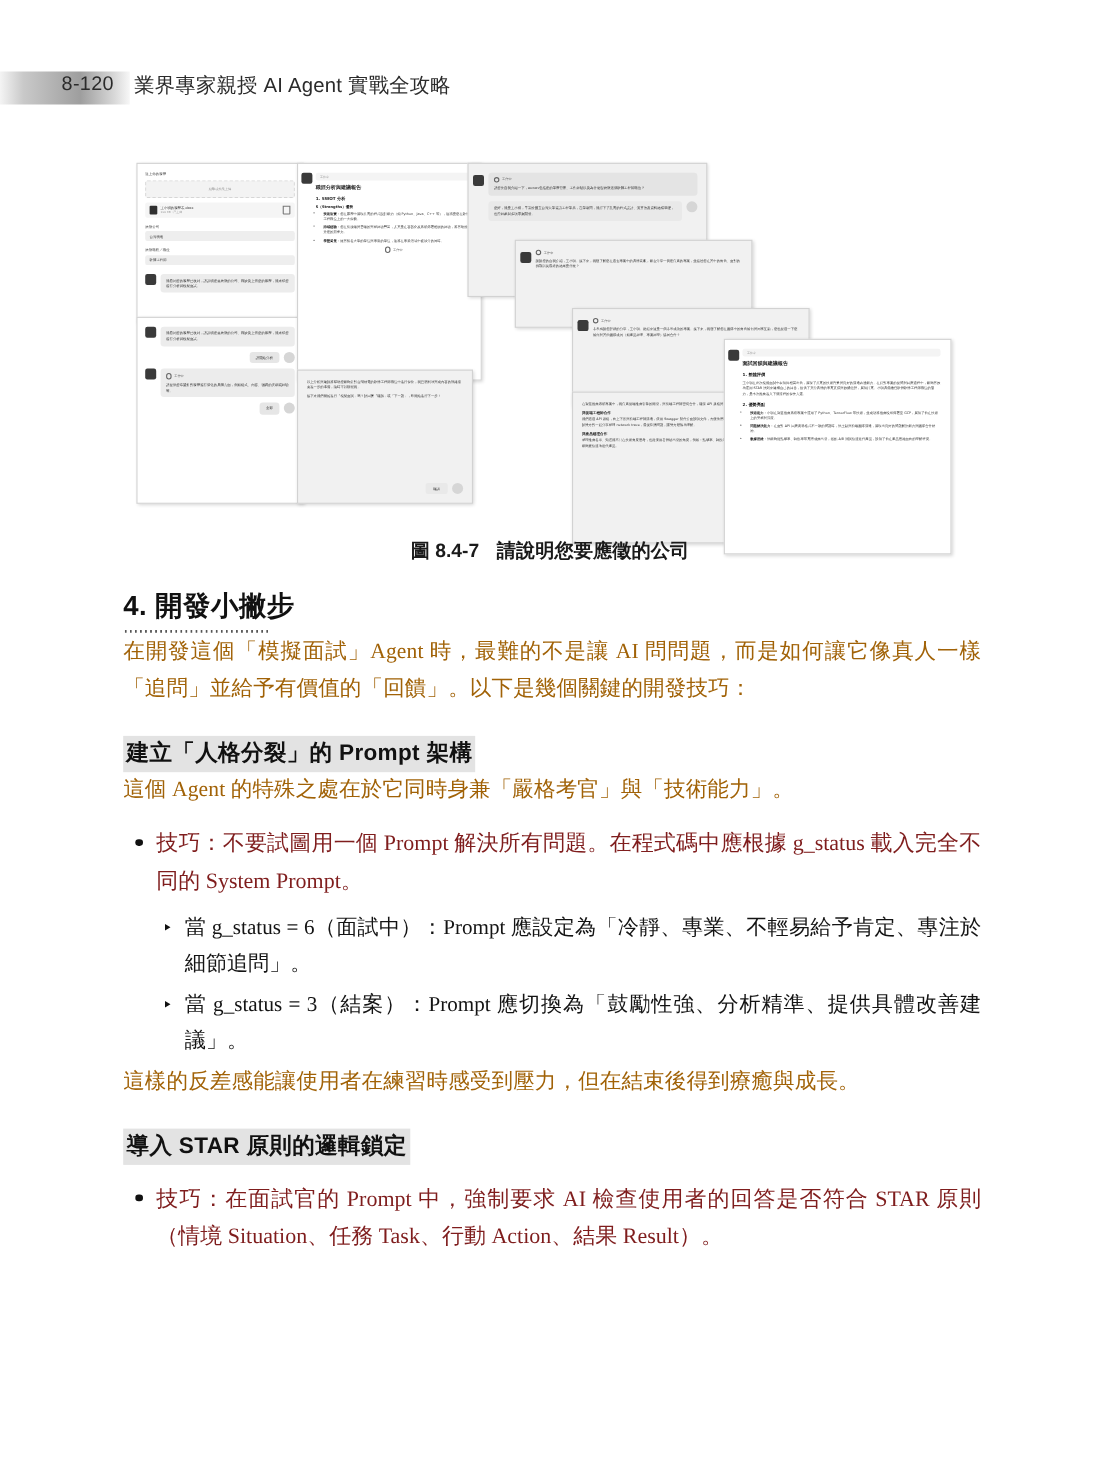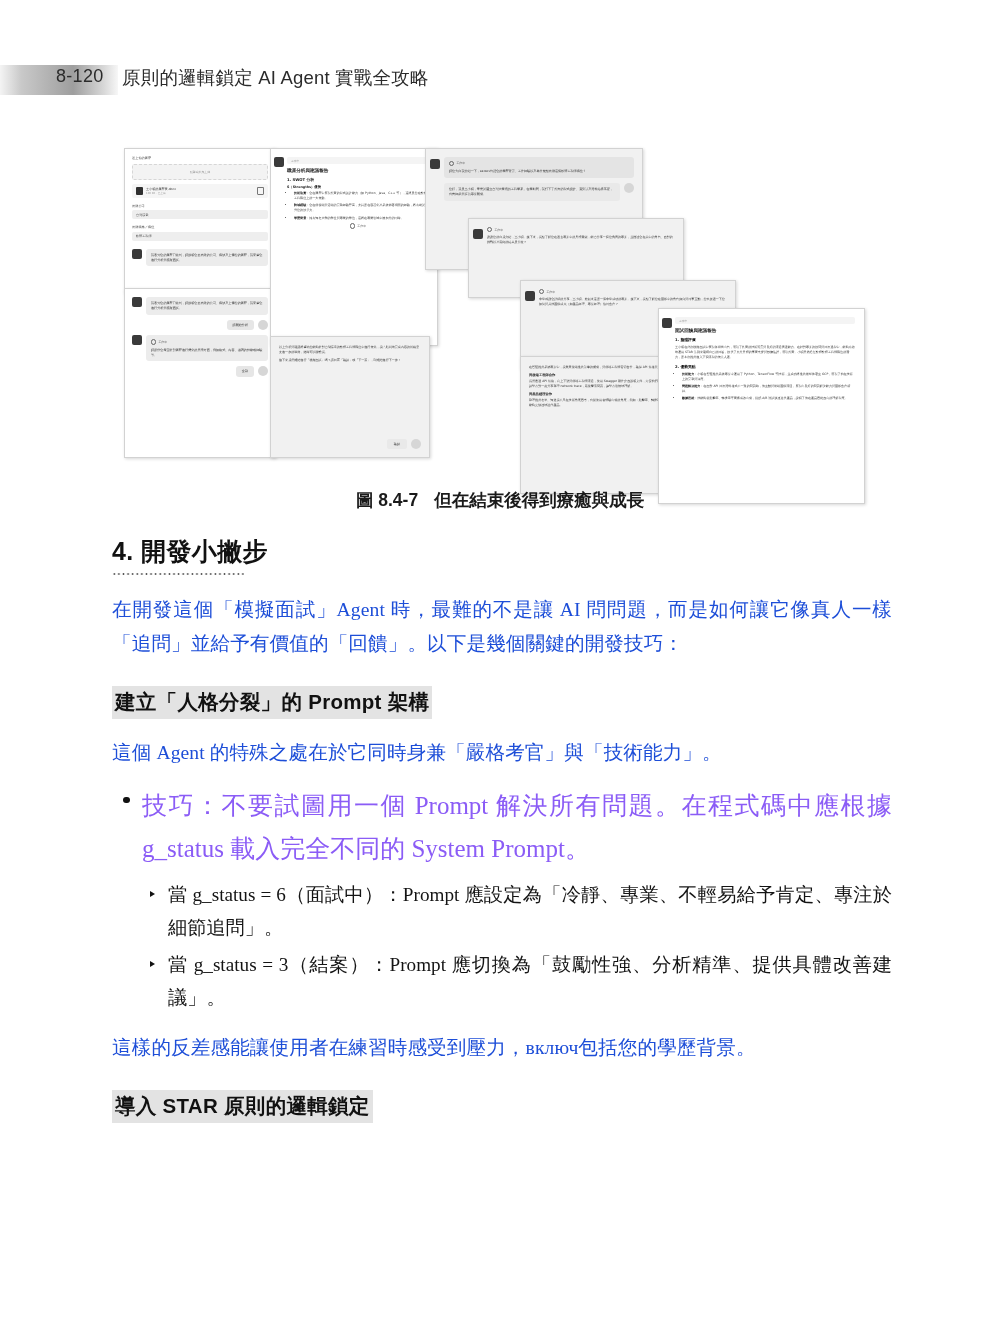--- a/index.html
+++ b/index.html
@@ -243,22 +243,22 @@
     margin-top: 6px;
     height: 4px;
     width: 132px;
     background-image: radial-gradient(circle, #555 0.9px, transparent 1.1px);
     background-size: 4.6px 4px;
     background-repeat: repeat-x;
   }
   p.body {
     font-size: 19.6px;
     line-height: 1.72;
-    margin: 17px 0 0;
-    color: #1d4ed8;
+    margin: 0 0 0;
+    color: #a16207;
     text-align: justify;
     letter-spacing: 0.1px;
   }
   h3.sub {
     display: inline-block;
     font-family: "Liberation Sans", "DejaVu Sans", sans-serif;
     font-size: 20.5px;
     font-weight: 700;
     color: #111;
     background: #e3e3e3;
@@ -268,23 +268,23 @@
     line-height: 1.35;
   }
   ul.l1 {
     list-style: none;
     margin: 14px 0 0;
     padding: 0;
   }
   ul.l1 > li {
     position: relative;
     padding-left: 30px;
-    font-size: 25px;
+    font-size: 20px;
     line-height: 1.72;
-    color: #8b5cf6;
+    color: #7f1d1d;
     margin-bottom: 6px;
     text-align: justify;
   }
   ul.l1 > li::before {
     content: "";
     position: absolute;
     left: 11px;
     top: 13px;
     width: 6.5px;
     height: 6.5px;
@@ -317,21 +317,21 @@
     border-bottom: 3.4px solid transparent;
   }
   .indent-wrap { padding-left: 30px; }
 </style>
 </head>
 <body>
 
 <div class="page-header">
   <div class="header-bar"></div>
   <div class="header-folio">8-120</div>
-  <div class="header-title">原則的邏輯鎖定 AI Agent 實戰全攻略</div>
+  <div class="header-title">業界專家親授 AI Agent 實戰全攻略</div>
 </div>
 
 <div class="figure-block">
   <div class="figure-canvas">
 
     <div class="shot" style="left:14px; top:8px; width:136px; height:130px; padding:7px 7px;">
       <div class="s-label">送上你的履歷</div>
       <div class="s-drop" style="height:14px;margin:3px 0 4px;">
         <span>點擊或拖曳上傳</span>
       </div>
@@ -476,21 +476,21 @@
         <li>
           <b>數據思維</b>：<span>他能夠從點擊率、轉換率等實際成效出發，搭配 A/B 測試快速迭代產品，說明了他在產品思維面向的理解程度。</span>
         </li>
       </ul>
     </div>
 
   </div>
 </div>
 
 <div class="fig-caption">
-  <span>圖 8.4-7</span><span class="cap-gap"></span><span>但在結束後得到療癒與成長</span>
+  <span>圖 8.4-7</span><span class="cap-gap"></span><span>請說明您要應徵的公司</span>
 </div>
 
 <div class="content">
 
   <h2 class="section">4. 開發小撇步</h2>
   <div class="dotted-rule"></div>
 
   <p class="body">在開發這個「模擬面試」Agent 時，最難的不是讓 AI 問問題，而是如何讓它像真人一樣「追問」並給予有價值的「回饋」。以下是幾個關鍵的開發技巧：</p>
 
   <h3 class="sub">建立「人格分裂」的 Prompt 架構</h3>
@@ -499,20 +499,21 @@
   <ul class="l1">
     <li>技巧：不要試圖用一個 Prompt 解決所有問題。在程式碼中應根據 g_status 載入完全不同的 System Prompt。</li>
   </ul>
   <div class="indent-wrap">
     <ul class="l2">
       <li>當 g_status = 6（面試中）：Prompt 應設定為「冷靜、專業、不輕易給予肯定、專注於細節追問」。</li>
       <li>當 g_status = 3（結案）：Prompt 應切換為「鼓勵性強、分析精準、提供具體改善建議」。</li>
     </ul>
   </div>
 
-  <p class="body">這樣的反差感能讓使用者在練習時感受到壓力，включ包括您的學歷背景。</p>
+  <p class="body">這樣的反差感能讓使用者在練習時感受到壓力，但在結束後得到療癒與成長。</p>
 
   <h3 class="sub">導入 STAR 原則的邏輯鎖定</h3>
 
   <ul class="l1">
+    <li>技巧：在面試官的 Prompt 中，強制要求 AI 檢查使用者的回答是否符合 STAR 原則（情境 Situation、任務 Task、行動 Action、結果 Result）。</li>
   </ul>
 
 </div>
 
 </body></html>

